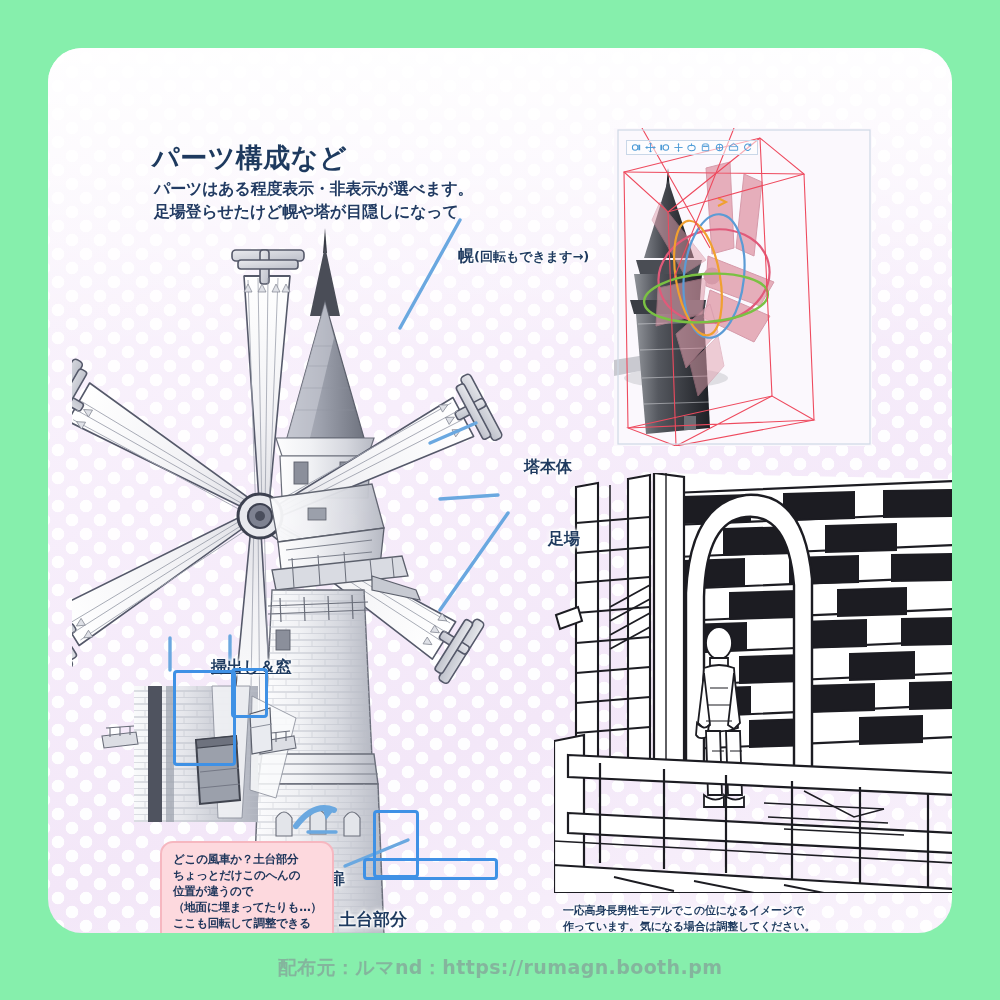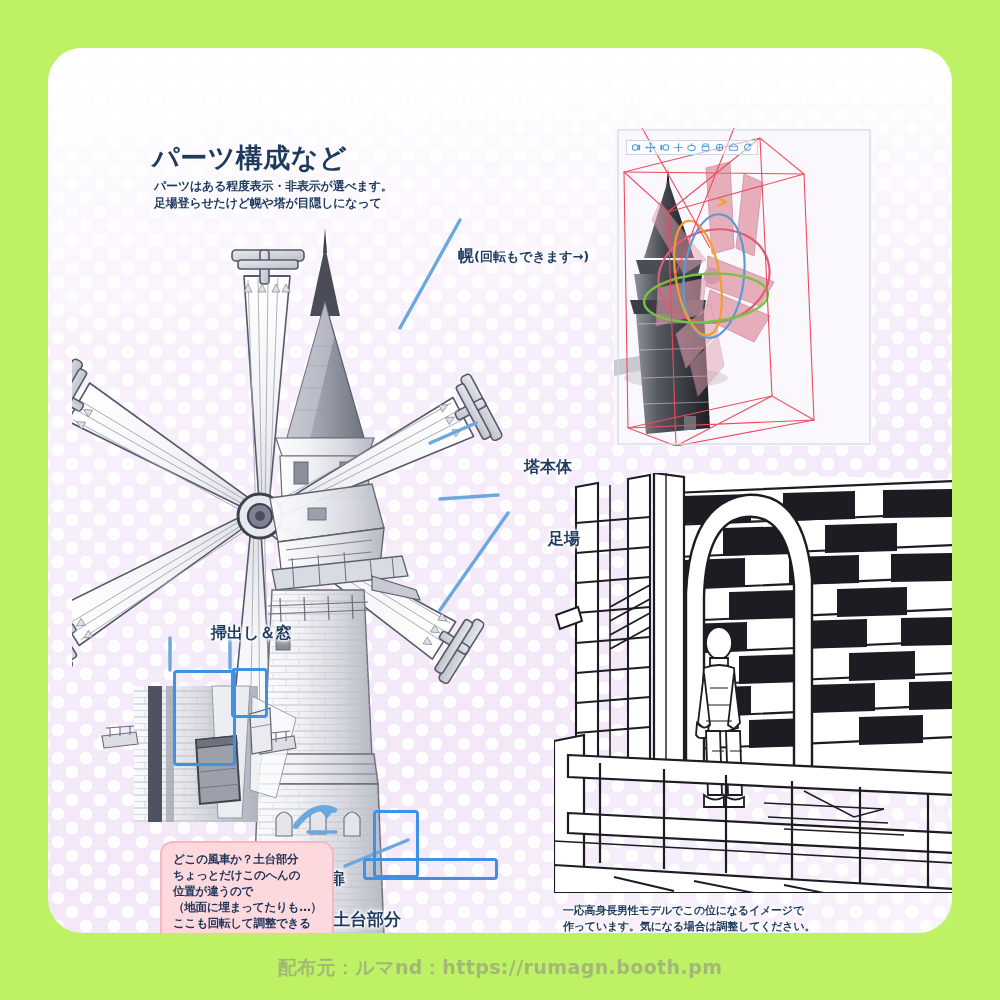--- a/index.html
+++ b/index.html
@@ -5,21 +5,21 @@
   * { box-sizing: border-box; margin: 0; padding: 0; }
   html, body {
     width: 1000px; height: 1000px;
     font-family: "DejaVu Sans", "Liberation Sans", sans-serif;
     background: #dfb0ec;
     overflow: hidden;
   }
   #page {
     position: relative;
     width: 1000px; height: 1000px;
-    background: #bef264;
+    background: #86efac;
   }
   
   #panel {
     position: absolute;
     left: 48px; top: 48px;
     width: 904px; height: 885px;
     border-radius: 34px;
     background:
       radial-gradient(circle at 10px 10px, rgba(255,255,255,0.95) 6px, rgba(255,255,255,0) 6.6px) 0 0/28px 28px,
       radial-gradient(circle at 10px 10px, rgba(255,255,255,0.95) 6px, rgba(255,255,255,0) 6.6px) 14px 14px/28px 28px,
@@ -38,42 +38,42 @@
   
   .jp { font-family: "DejaVu Sans", "Liberation Sans", sans-serif; }
   #title {
     left: 104px; top: 92px;
     font-size: 27px; font-weight: 700; color: #1e3a5f;
     letter-spacing: 0.5px;
     text-shadow: 0 0 3px #fff, 0 0 3px #fff, 0 0 6px #fff;
   }
   #subtitle {
     left: 106px; top: 130px;
-    font-size: 12px; font-weight: 700; color: #223b63;
+    font-size: 16px; font-weight: 700; color: #223b63;
     line-height: 1.42; letter-spacing: -0.2px;
     text-shadow: 0 0 3px #fff, 0 0 3px #fff, 0 0 5px #fff;
   }
   #scale-title {
     left: 766px; top: 393px;
     font-size: 25px; font-weight: 700; color: #1e3a5f;
     letter-spacing: 0.5px;
     text-shadow: 0 0 4px #fff, 0 0 4px #fff, 0 0 8px #fff;
   }
   .callout {
     font-size: 16px; font-weight: 700; color: #1e3a5f;
     white-space: nowrap;
     text-shadow: 0 0 3px #fff,0 0 3px #fff,0 0 3px #fff,0 0 6px #fff,0 0 6px #fff;
   }
   .callout .small { font-size: 13px; }
   #cap-horo   { left: 410px; top: 198px; }
   #cap-tower  { left: 476px; top: 409px; }
   #cap-scaf   { left: 500px; top: 481px; }
-  #cap-sweep  { left: 163px; top: 575px; }
+  #cap-sweep  { left: 163px; top: 609px; text-decoration: underline; }
   #cap-door   { left: 281px; top: 821px; }
-  #cap-base   { left: 285px; top: 860px; font-size: 17px; }
+  #cap-base   { left: 285px; top: 860px; font-size: 17px; padding-left: 6px; }
   #scale-note {
     left: 515px; top: 855px; width: 420px;
     font-size: 11px; font-weight: 700; color: #1e3a5f;
     line-height: 1.45; letter-spacing: -0.2px; text-align: left;
     text-shadow: 0 0 3px #fff,0 0 3px #fff,0 0 6px #fff;
   }
   #footer {
     position:absolute; left:0; right:0; top:955px;
     text-align:center; font-size: 19px; font-weight: 700;
     color: rgba(130,110,140,0.45); letter-spacing: 0.4px;

